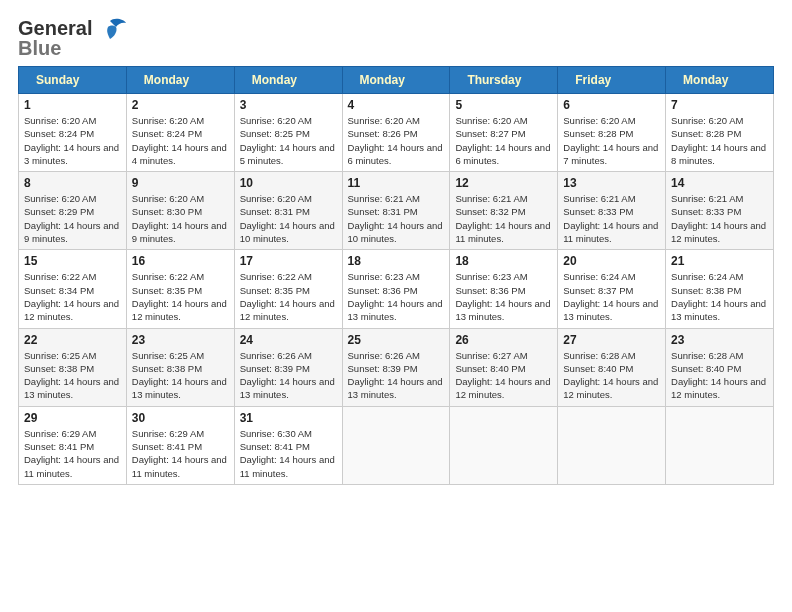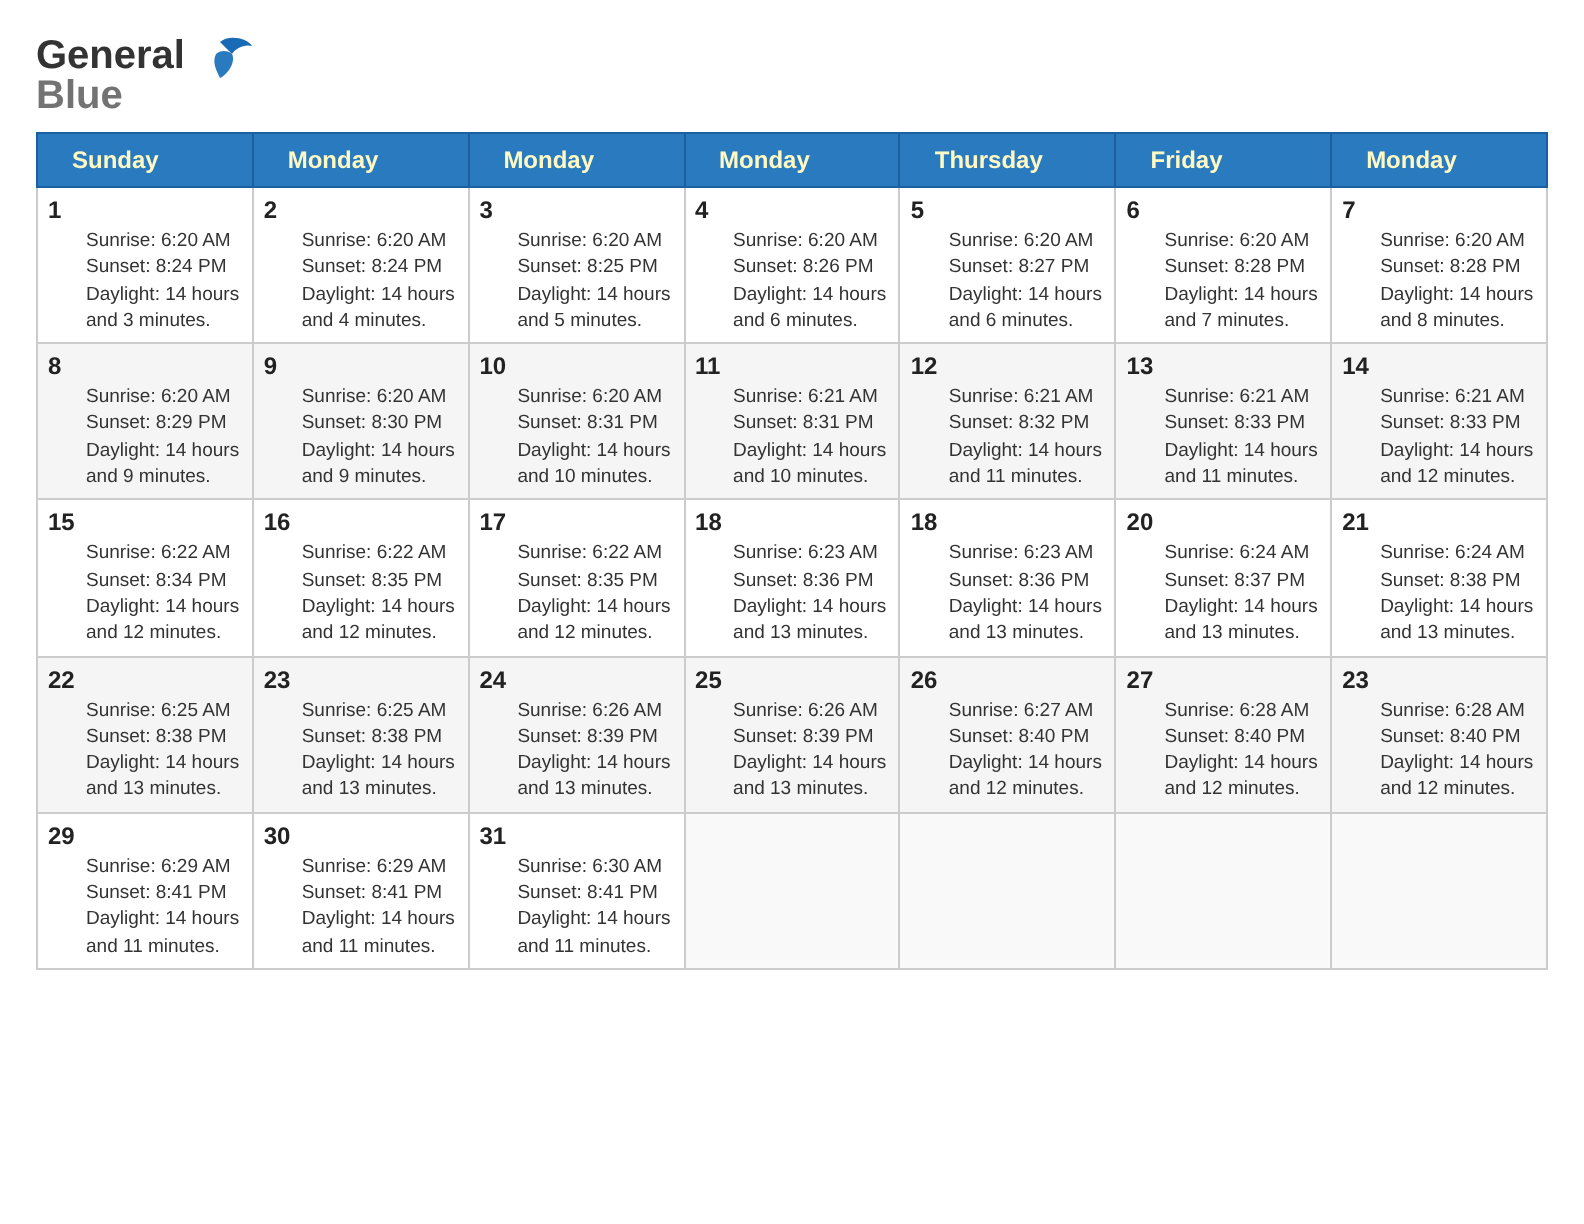--- a/index.html
+++ b/index.html
@@ -74,21 +74,20 @@
       font-size: 12px;
       font-weight: bold;
       color: #222;
       display: block;
       margin-bottom: 2px;
     }
     .day-info {
       font-size: 9.5px;
       color: #333;
       line-height: 1.4;
-      margin-left: 19px;
     }
     .empty-cell {
       background: #f9f9f9 !important;
     }
   </style>
 </head>
 <body>
 
 <div class="page">
   <div class="header">

